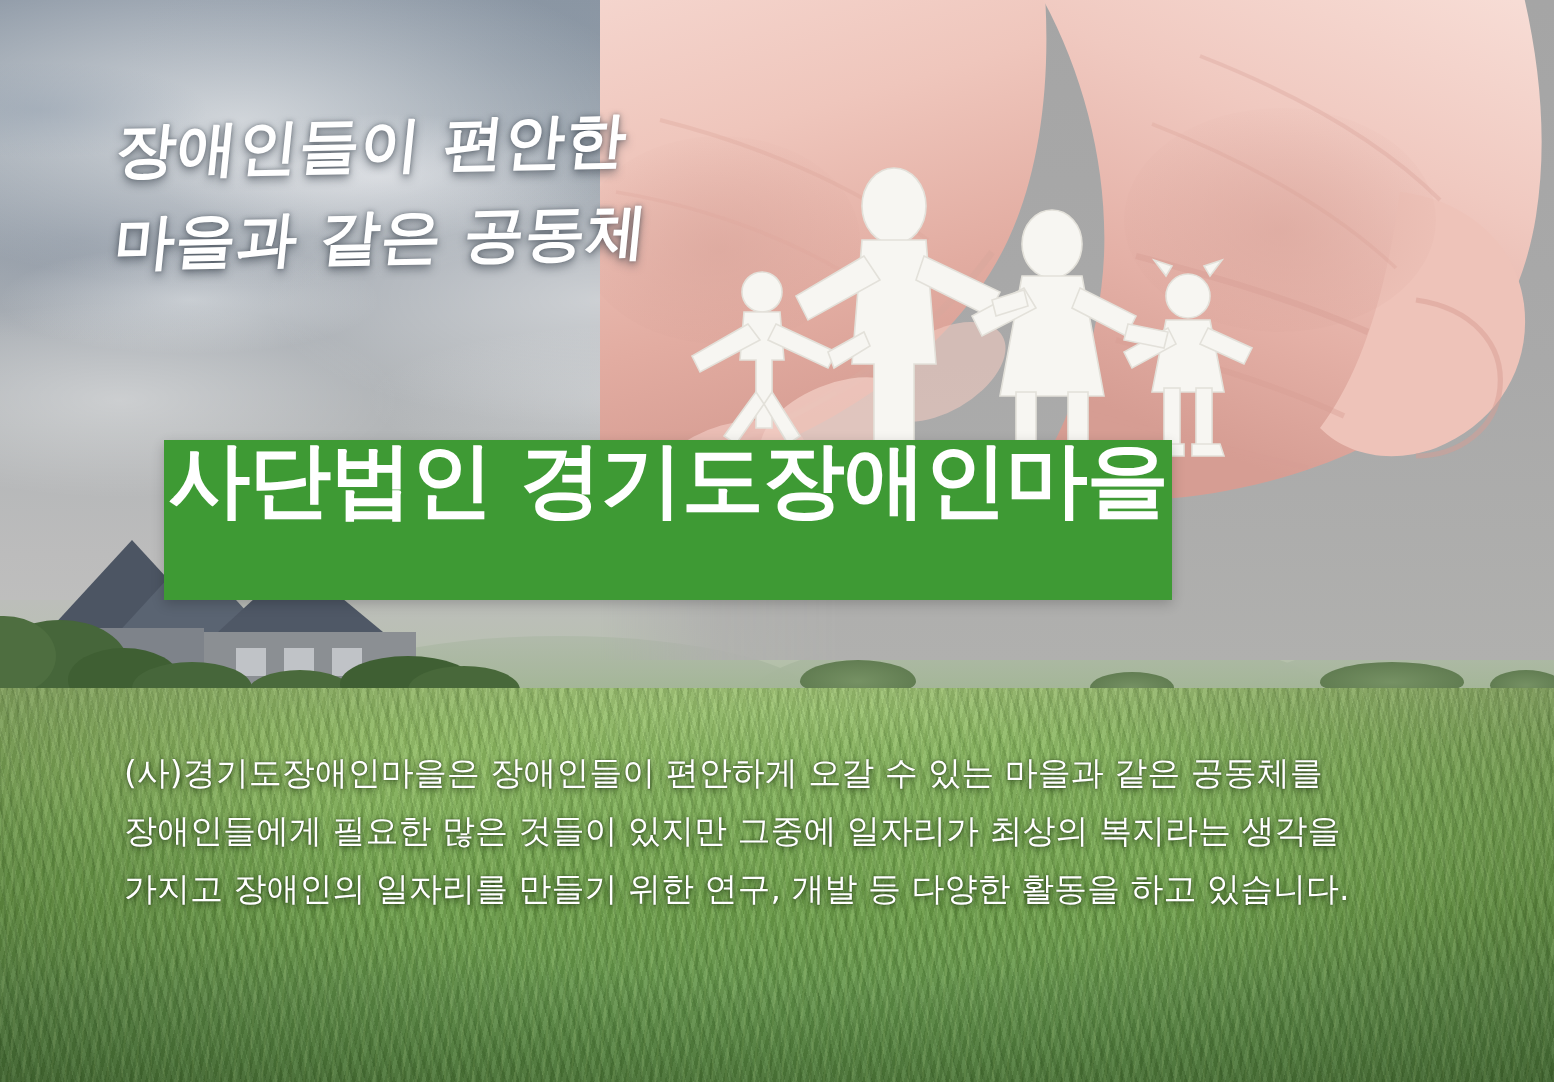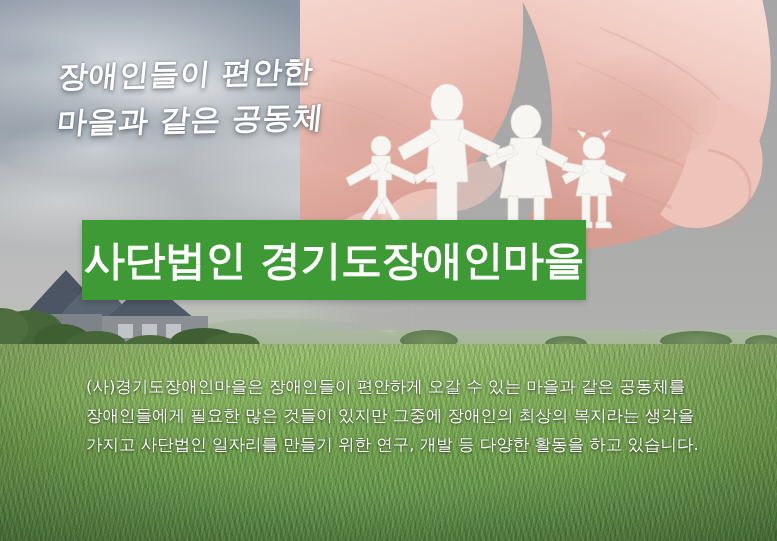--- a/index.html
+++ b/index.html
@@ -144,21 +144,21 @@
 
   
   .title-bar {
     position: absolute;
     left: 82px;
     top: 220px;
     width: 504px;
     height: 80px;
     background: #3e9a34;
     display: flex;
-    align-items: center;
+    align-items: flex-start;
     justify-content: center;
     box-shadow: 0 2px 6px rgba(0,0,0,0.20);
   }
   .title-bar .title-text {
     color: #ffffff;
     font-family: "DejaVu Sans", sans-serif;
     font-size: 41px;
     font-weight: 700;
     letter-spacing: -0.5px;
     line-height: 1;
@@ -172,21 +172,21 @@
     top: 372px;
     width: 690px;
     color: #ffffff;
     font-family: "DejaVu Sans", sans-serif;
     font-size: 16.5px;
     font-weight: 400;
     line-height: 29px;
     text-shadow: 0 1px 3px rgba(20,40,10,0.75), 0 0 1px rgba(20,40,10,0.6);
     white-space: nowrap;
   }
-  .body-copy .bl { display: block; margin-left: 24px; }
+  .body-copy .bl { display: block; }
 </style>
 </head>
 <body>
 
 <div id="banner">
 
   <div class="sky"></div>
   <div class="cloud-band"></div>
 
   <div class="horizon-haze"></div>
@@ -351,17 +351,17 @@
     <span class="ln ln1">장애인들이 편안한</span>
     <span class="ln ln2">마을과 같은 공동체</span>
   </div>
 
   <div class="title-bar">
     <span class="title-text">사단법인 경기도장애인마을</span>
   </div>
 
   <div class="body-copy">
     <span class="bl">(사)경기도장애인마을은 장애인들이 편안하게 오갈 수 있는 마을과 같은 공동체를</span>
-    <span class="bl">장애인들에게 필요한 많은 것들이 있지만 그중에 장애인의 최상의 복지라는 생각을</span>
-    <span class="bl">가지고 사단법인 일자리를 만들기 위한 연구, 개발 등 다양한 활동을 하고 있습니다.</span>
+    <span class="bl">장애인들에게 필요한 많은 것들이 있지만 그중에 일자리가 최상의 복지라는 생각을</span>
+    <span class="bl">가지고 장애인의 일자리를 만들기 위한 연구, 개발 등 다양한 활동을 하고 있습니다.</span>
   </div>
 
 </div>
 
 </body></html>

